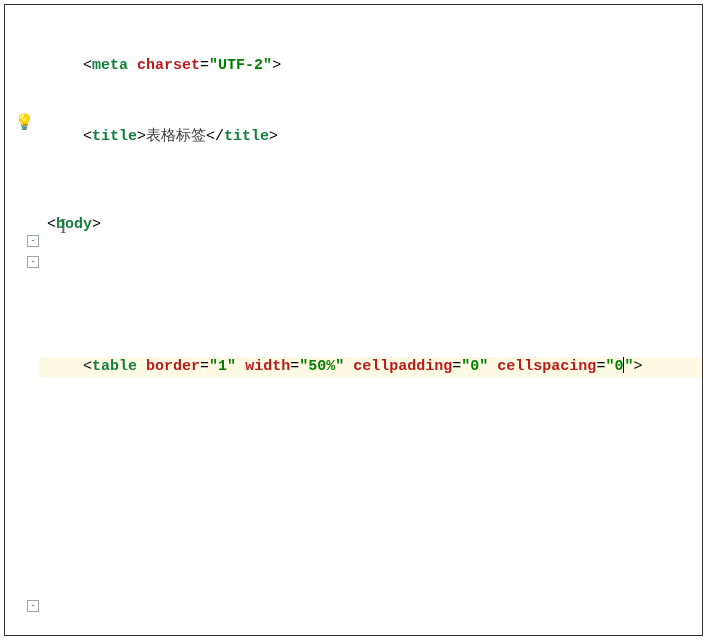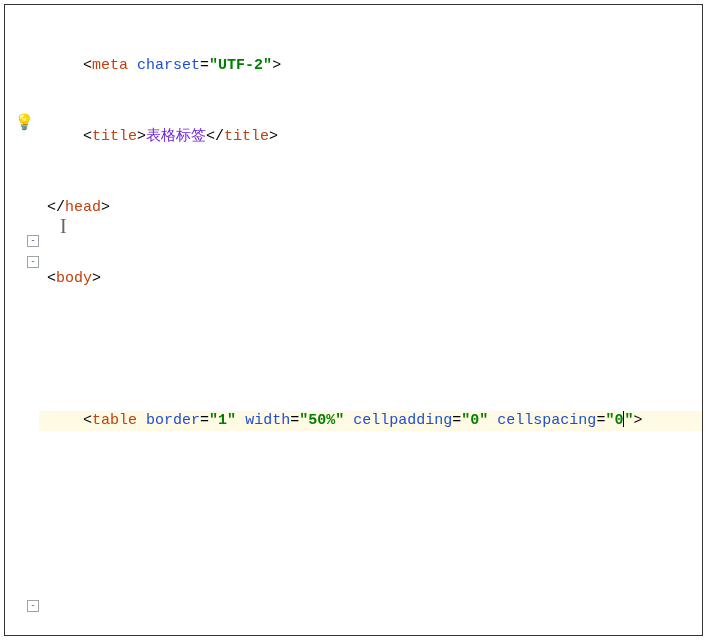--- a/index.html
+++ b/index.html
@@ -29,25 +29,25 @@
     border:1px solid #9da4ad;background:#fff;
     font-size:10px;line-height:8px;text-align:center;color:#6b7480;
     font-family:Consolas,monospace;
   }
   .editor{
     position:absolute;left:34px;right:0;top:0;bottom:0;
     white-space:pre;
   }
   .line{height:20px;line-height:20px;padding-left:8px;position:relative}
   .hl{background:#fffae3}
-  .kw{color:#c2410c;font-weight:normal}
-  .attr{color:#1d4ed8;font-weight:normal}
+  .kw{color:#15803d;font-weight:bold}
+  .attr{color:#b91c1c;font-weight:bold}
   .pun{color:#000}
   .str{color:#007f00;font-weight:bold}
-  .txt{color:#6d28d9}
+  .txt{color:#404040}
   .cursor{
     display:inline-block;width:1px;height:16px;background:#000;
     vertical-align:middle;position:relative;top:-1px;
   }
   .ibeam{
     position:absolute;left:55px;top:210px;
     font-size:20px;color:#666;font-family:serif;
   }
 </style>
 </head>
@@ -63,21 +63,20 @@
   </div>
 
   <span class="ibeam">I</span>
 
   <div class="editor">
     
     <div class="line"><span class="pun">    &lt;</span><span class="kw">meta</span><span class="pun"> </span><span class="attr">charset</span><span class="pun">=</span><span class="str">"<span>UTF-2</span>"</span><span class="pun">&gt;</span></div>
     
     <div class="line"><span class="pun">    &lt;</span><span class="kw">title</span><span class="pun">&gt;</span><span class="txt">表格标签</span><span class="pun">&lt;/</span><span class="kw">title</span><span class="pun">&gt;</span></div>
     
-    <div class="line"><span class="pun">&lt;/</span><span class="kw">head</span><span class="pun">&gt;</span></div>
     
     <div class="line"><span class="pun">&lt;</span><span class="kw">body</span><span class="pun">&gt;</span></div>
     
     <div class="line">&nbsp;</div>
     
     <div class="line hl"><span class="pun">    &lt;</span><span class="kw">table</span><span class="pun"> </span><span class="attr">border</span><span class="pun">=</span><span class="str">"<span>1</span>"</span><span class="pun"> </span><span class="attr">width</span><span class="pun">=</span><span class="str">"<span>50%</span>"</span><span class="pun"> </span><span class="attr">cellpadding</span><span class="pun">=</span><span class="str">"<span>0</span>"</span><span class="pun"> </span><span class="attr">cellspacing</span><span class="pun">=</span><span class="str">"<span>0</span><span class="cursor"></span>"</span><span class="pun">&gt;</span></div>
     
     
     
     

